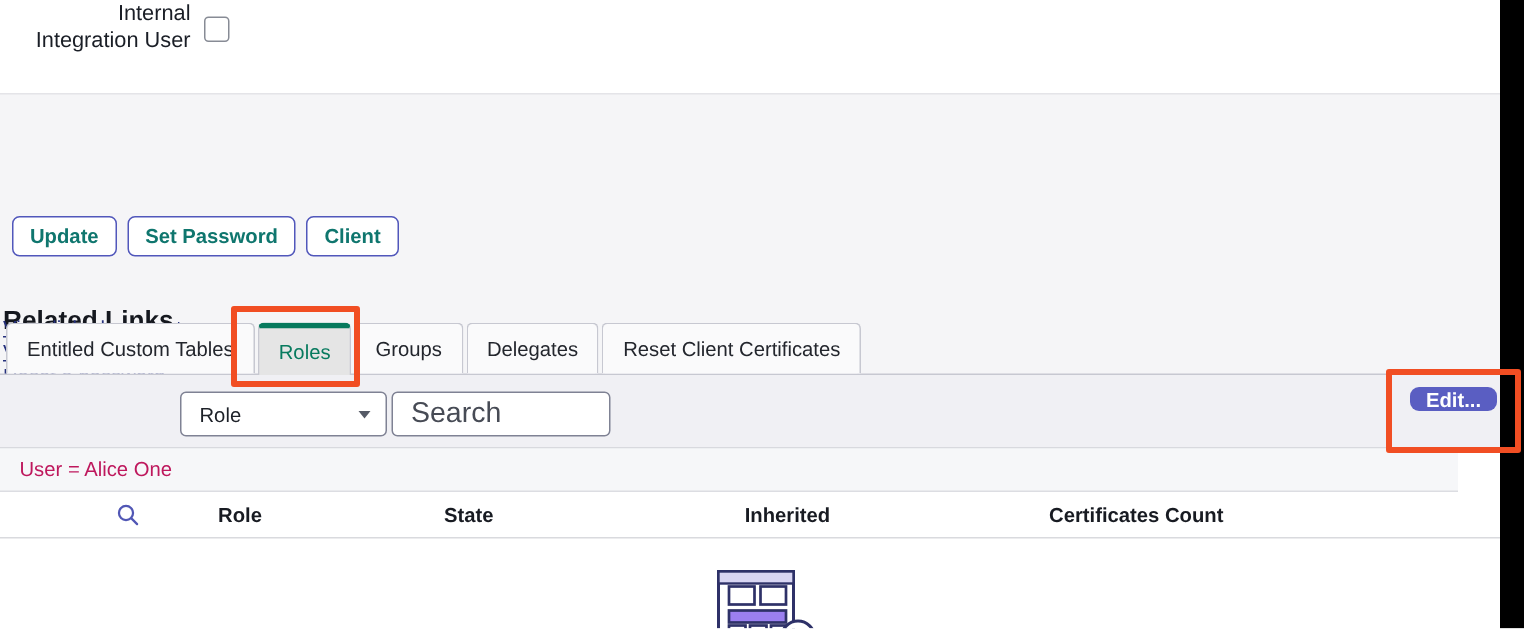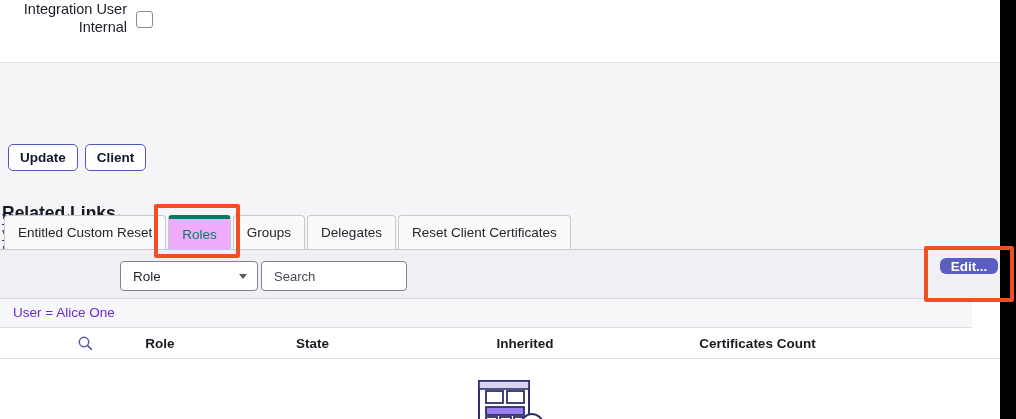--- a/index.html
+++ b/index.html
@@ -20,69 +20,69 @@
   }
   
   .form-section {
     position:absolute; left:0; top:62px; width:1000px; height:188px;
     background:#f5f5f7; border-top:1px solid #e4e4e8;
   }
   .btn-row { position:absolute; left:8px; top:81px; display:flex; gap:7px; }
   .ui-btn {
     height:27px; padding:0 11px; display:inline-flex; align-items:center;
     background:#ffffff; border:1px solid #5157bb; border-radius:5px;
-    color:#0f172a; font-weight:bold; font-size:13.5px; cursor:pointer;
+    color:#0f766e; font-weight:bold; font-size:13.5px; cursor:pointer;
     font-family:"Liberation Sans", sans-serif;
   }
   .related-heading { position:absolute; left:2px; top:120px; font-size:17.5px; font-weight:bold; color:#15181f;margin-top:20px; }
   .rel-link {
     position:absolute; left:2px; font-size:13.5px; color:#26317d;
     text-decoration:underline; cursor:pointer;
   }
   
   .strip-line { position:absolute; left:0; top:249px; width:1000px; border-top:1px solid #c7c8d1; z-index:1; }
   .tab-strip { position:absolute; left:4px; top:215px; height:35px; display:flex; align-items:flex-start; z-index:2; }
   .tab {
     height:34px; padding:0 13px; margin-right:2px; display:flex; align-items:center;
     background:#fafafb; border:1px solid #c7c8d1; border-bottom:none;
     border-radius:4px 4px 0 0; font-size:13.5px; color:#23262d; cursor:pointer; white-space:nowrap;
   }
   .tab.active {
-    height:35px; background:#f0abfc; color:#077a5e;
+    height:35px; background:#e5e5e5; color:#077a5e;
     border-top:4px solid #077a5e; z-index:3; position:relative;
   }
   
   .toolbar {
     position:absolute; left:0; top:250px; width:1000px; height:49px;
     background:#f0f0f4; border-bottom:1px solid #d8d9de;
   }
   .col-select {
     position:absolute; left:120px; top:11px; width:138px; height:30px;
     background:#fff; border:1px solid #7f8294; border-radius:4px;
     display:flex; align-items:center; padding:0 10px 0 12px; cursor:pointer;
   }
   .col-select .val { flex:1; font-size:13.5px; color:#1d2128; }
   .caret { width:0; height:0; border-left:4px solid transparent; border-right:4px solid transparent; border-top:5px solid #555a66; }
   .search-input {
     position:absolute; left:261px; top:11px; width:146px; height:30px;
     background:#fff; border:1px solid #7f8294; border-radius:4px;
-    padding:0 10px 0 12px; font-size:13px; color:#0f172a;
+    padding:0 10px 0 12px; font-size:19px; color:#0f172a;
     font-family:"Liberation Sans", sans-serif; outline:none;
   }
   .search-input::placeholder { color:#474b55; opacity:1; }
   .edit-btn {
     position:absolute; left:940px; top:8px; width:58px; height:16px;
     background:#5a5ec2; color:#ffffff; font-weight:bold; font-size:13.5px;
     border:none; border-radius:6px; cursor:pointer; font-family:"Liberation Sans", sans-serif;
   }
   
   .breadcrumb-row {
     position:absolute; left:0; top:299px; width:972px; height:29px;
     background:#f6f7f9; border-bottom:1px solid #dcdde2;
-    font-size:13.5px; color:#6d28d9; line-height:28px; padding-left:13px; cursor:pointer;
+    font-size:13.5px; color:#be185d; line-height:28px; padding-left:13px; cursor:pointer;
   }
   .header-row {
     position:absolute; left:0; top:328px; width:1000px; height:31px;
     background:#ffffff; border-bottom:1px solid #d9dade; display:flex; align-items:center;
   }
   .hcell { font-weight:bold; font-size:13.5px; color:#181b22; text-align:center; cursor:pointer; }
   .hcell.c0 { width:120px; display:flex; justify-content:flex-end; padding-right:26px; }
   .hcell.c1 { width:80px; }
   .hcell.c2 { width:225px; }
   .hcell.c3 { width:200px; }
@@ -95,39 +95,40 @@
   }
   .ann-roles { left:154px; top:204px; width:86px; height:54px; }
   .ann-edit  { left:924px; top:246px; width:90px; height:56px; }
 </style>
 </head>
 <body>
 
 <div id="screen">
 
   <div class="field-label">
+    <div>Internal</div>
     <div>Integration User</div>
-    <div>Internal</div>
   </div>
   <span class="checkbox"></span>
 
   <div class="form-section">
     <div class="btn-row">
       <button class="ui-btn">Update</button>
+      <button class="ui-btn">Set Password</button>
       <button class="ui-btn">Client</button>
     </div>
     <div class="related-heading">Related Links</div>
     <a class="rel-link" style="top:148px;">View linked accounts</a>
     <a class="rel-link" style="top:164px;">View Subscriptions</a>
     <a class="rel-link" style="top:180px;">Reset a password</a>
   </div>
 
   <div class="strip-line"></div>
   <div class="tab-strip">
-    <div class="tab">Entitled Custom Reset</div>
+    <div class="tab">Entitled Custom Tables</div>
     <div class="tab active">Roles</div>
     <div class="tab">Groups</div>
     <div class="tab">Delegates</div>
     <div class="tab">Reset Client Certificates</div>
   </div>
 
   <div class="toolbar">
 
     <div class="col-select">
       <span class="val">Role</span>

